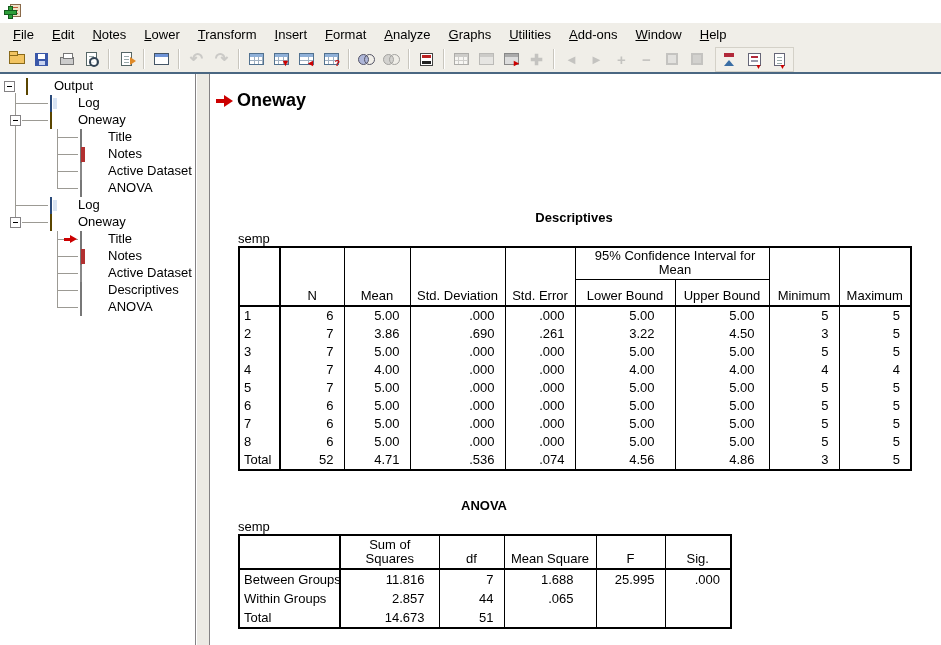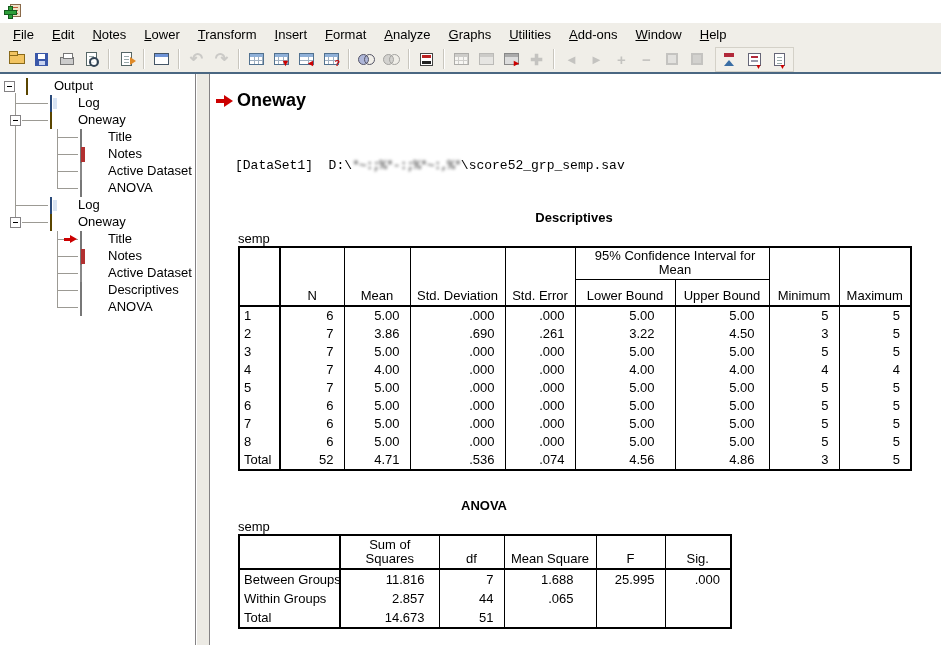--- a/index.html
+++ b/index.html
@@ -437,21 +437,20 @@
 
   <div class="splitter"></div>
 
   <div class="contentpane">
 
     <div class="heading-row">
       <span class="head-arrow"></span>
       <span class="page-title">Oneway</span>
     </div>
 
-    <div class="dataset-line"><span>[DataSet1]  D:\</span><span class="redacted">*~:;%*-:;%*~:,%*</span><span>\score52_grp_semp.sav</span></div>
 
     <div class="block blk-desc">
       <div class="tbl-title">Descriptives</div>
       <div class="tbl-caption">semp</div>
       <table class="spss desc">
         <colgroup>
           <col style="width:41px">
             <col style="width:64px">
             <col style="width:66px">
           <col style="width:95px">

